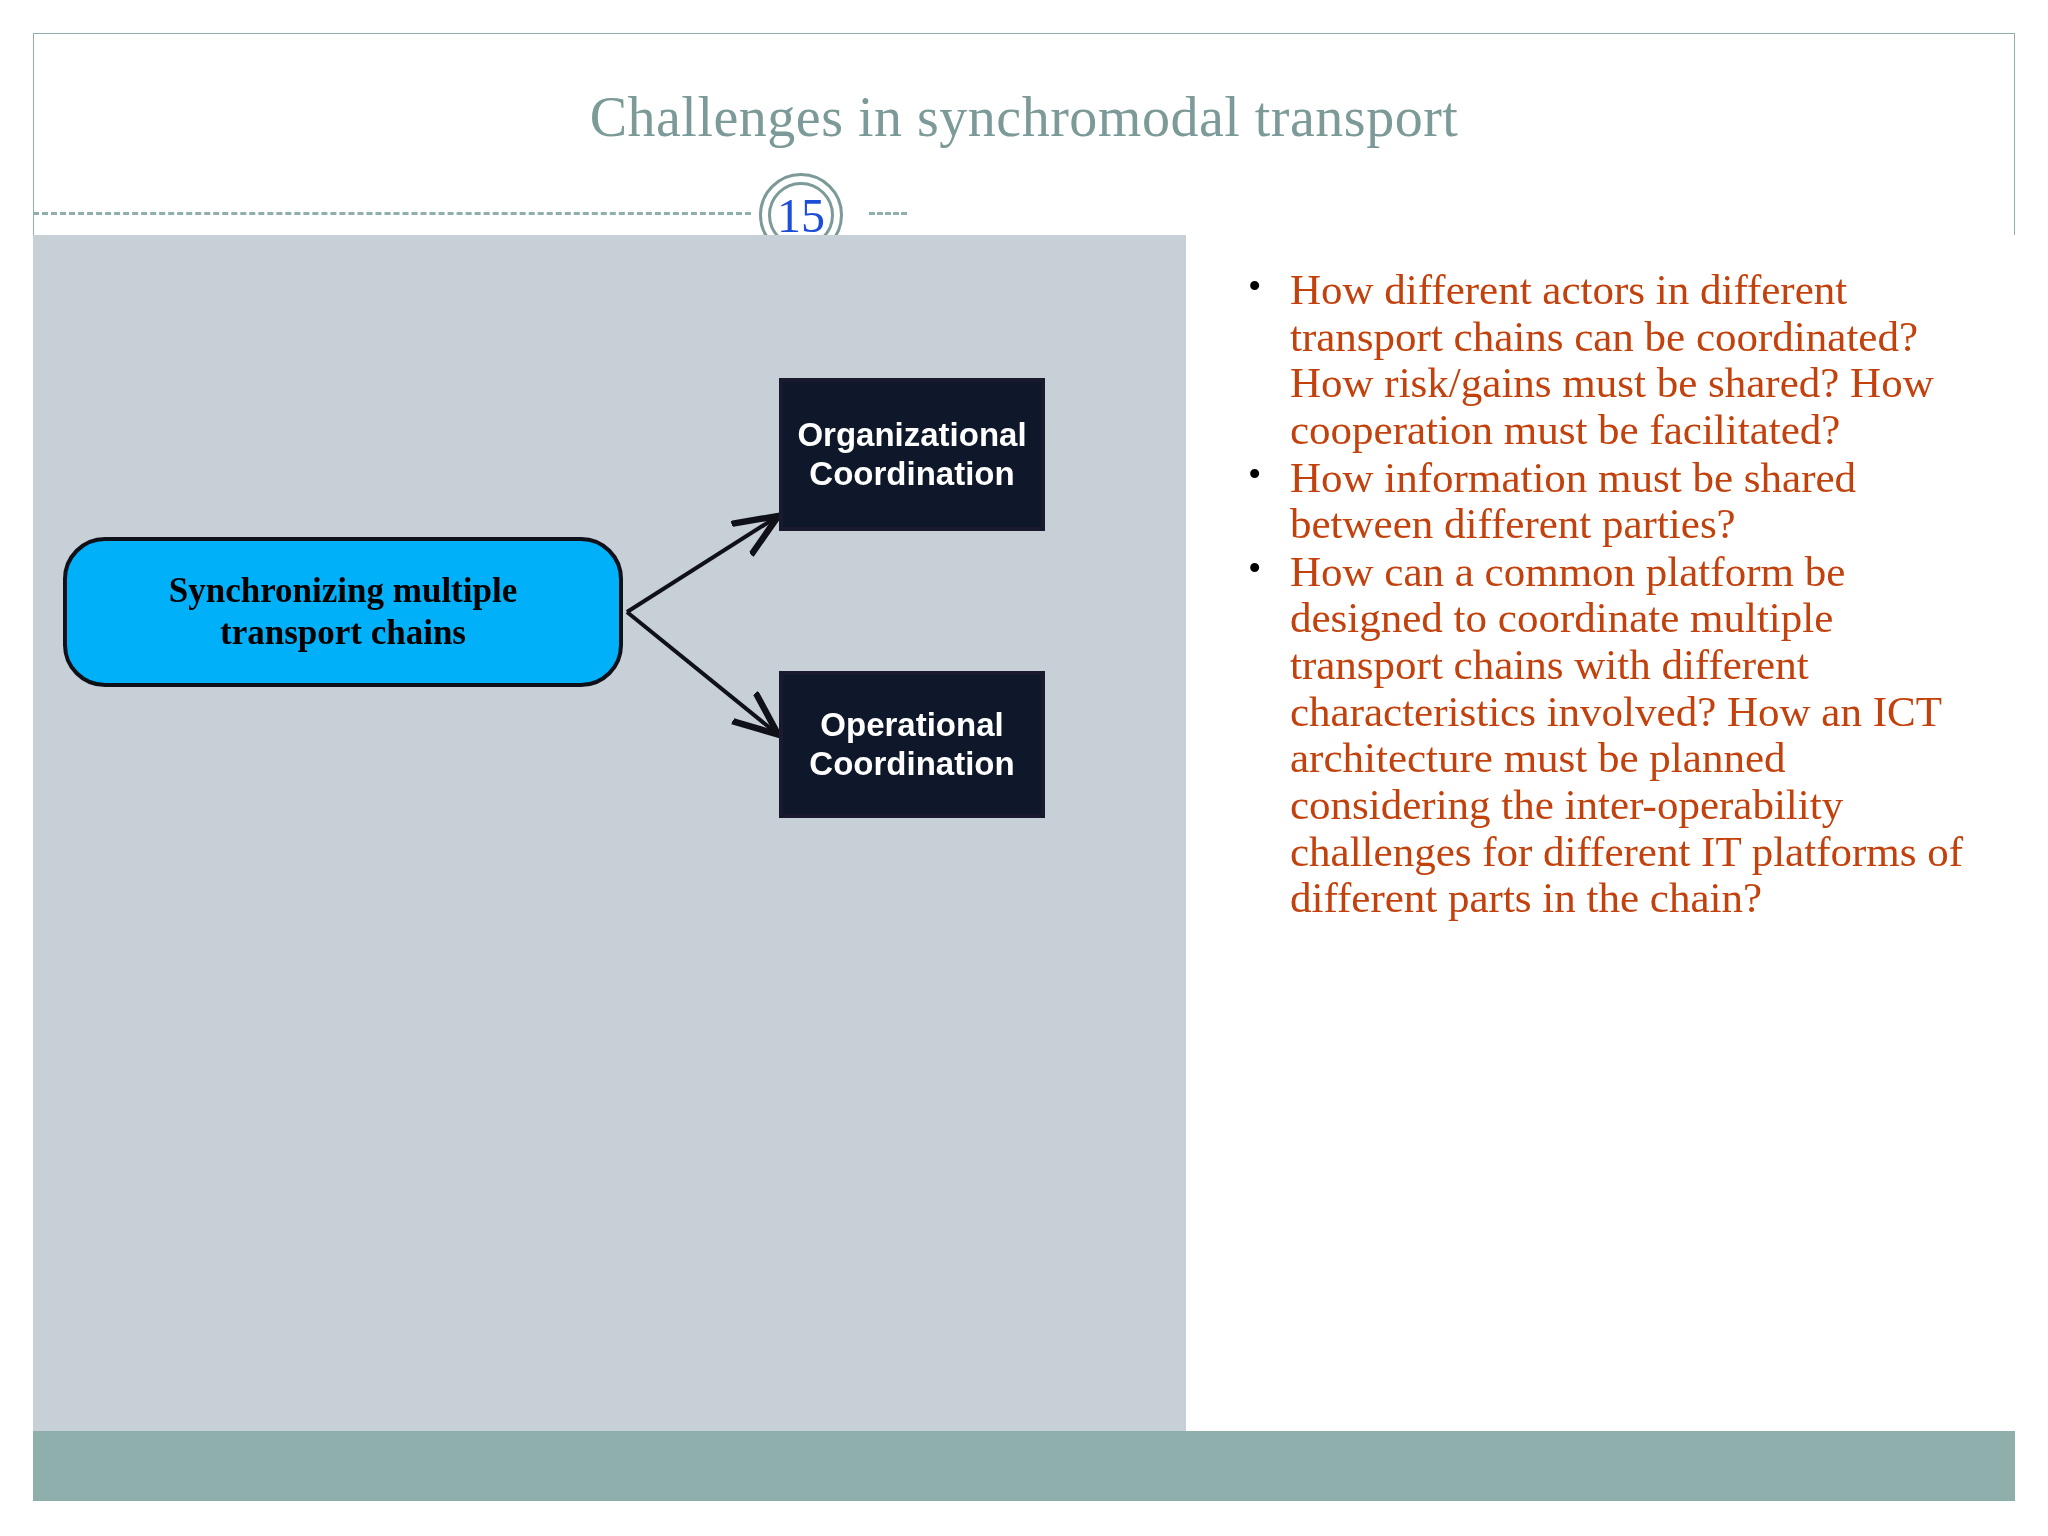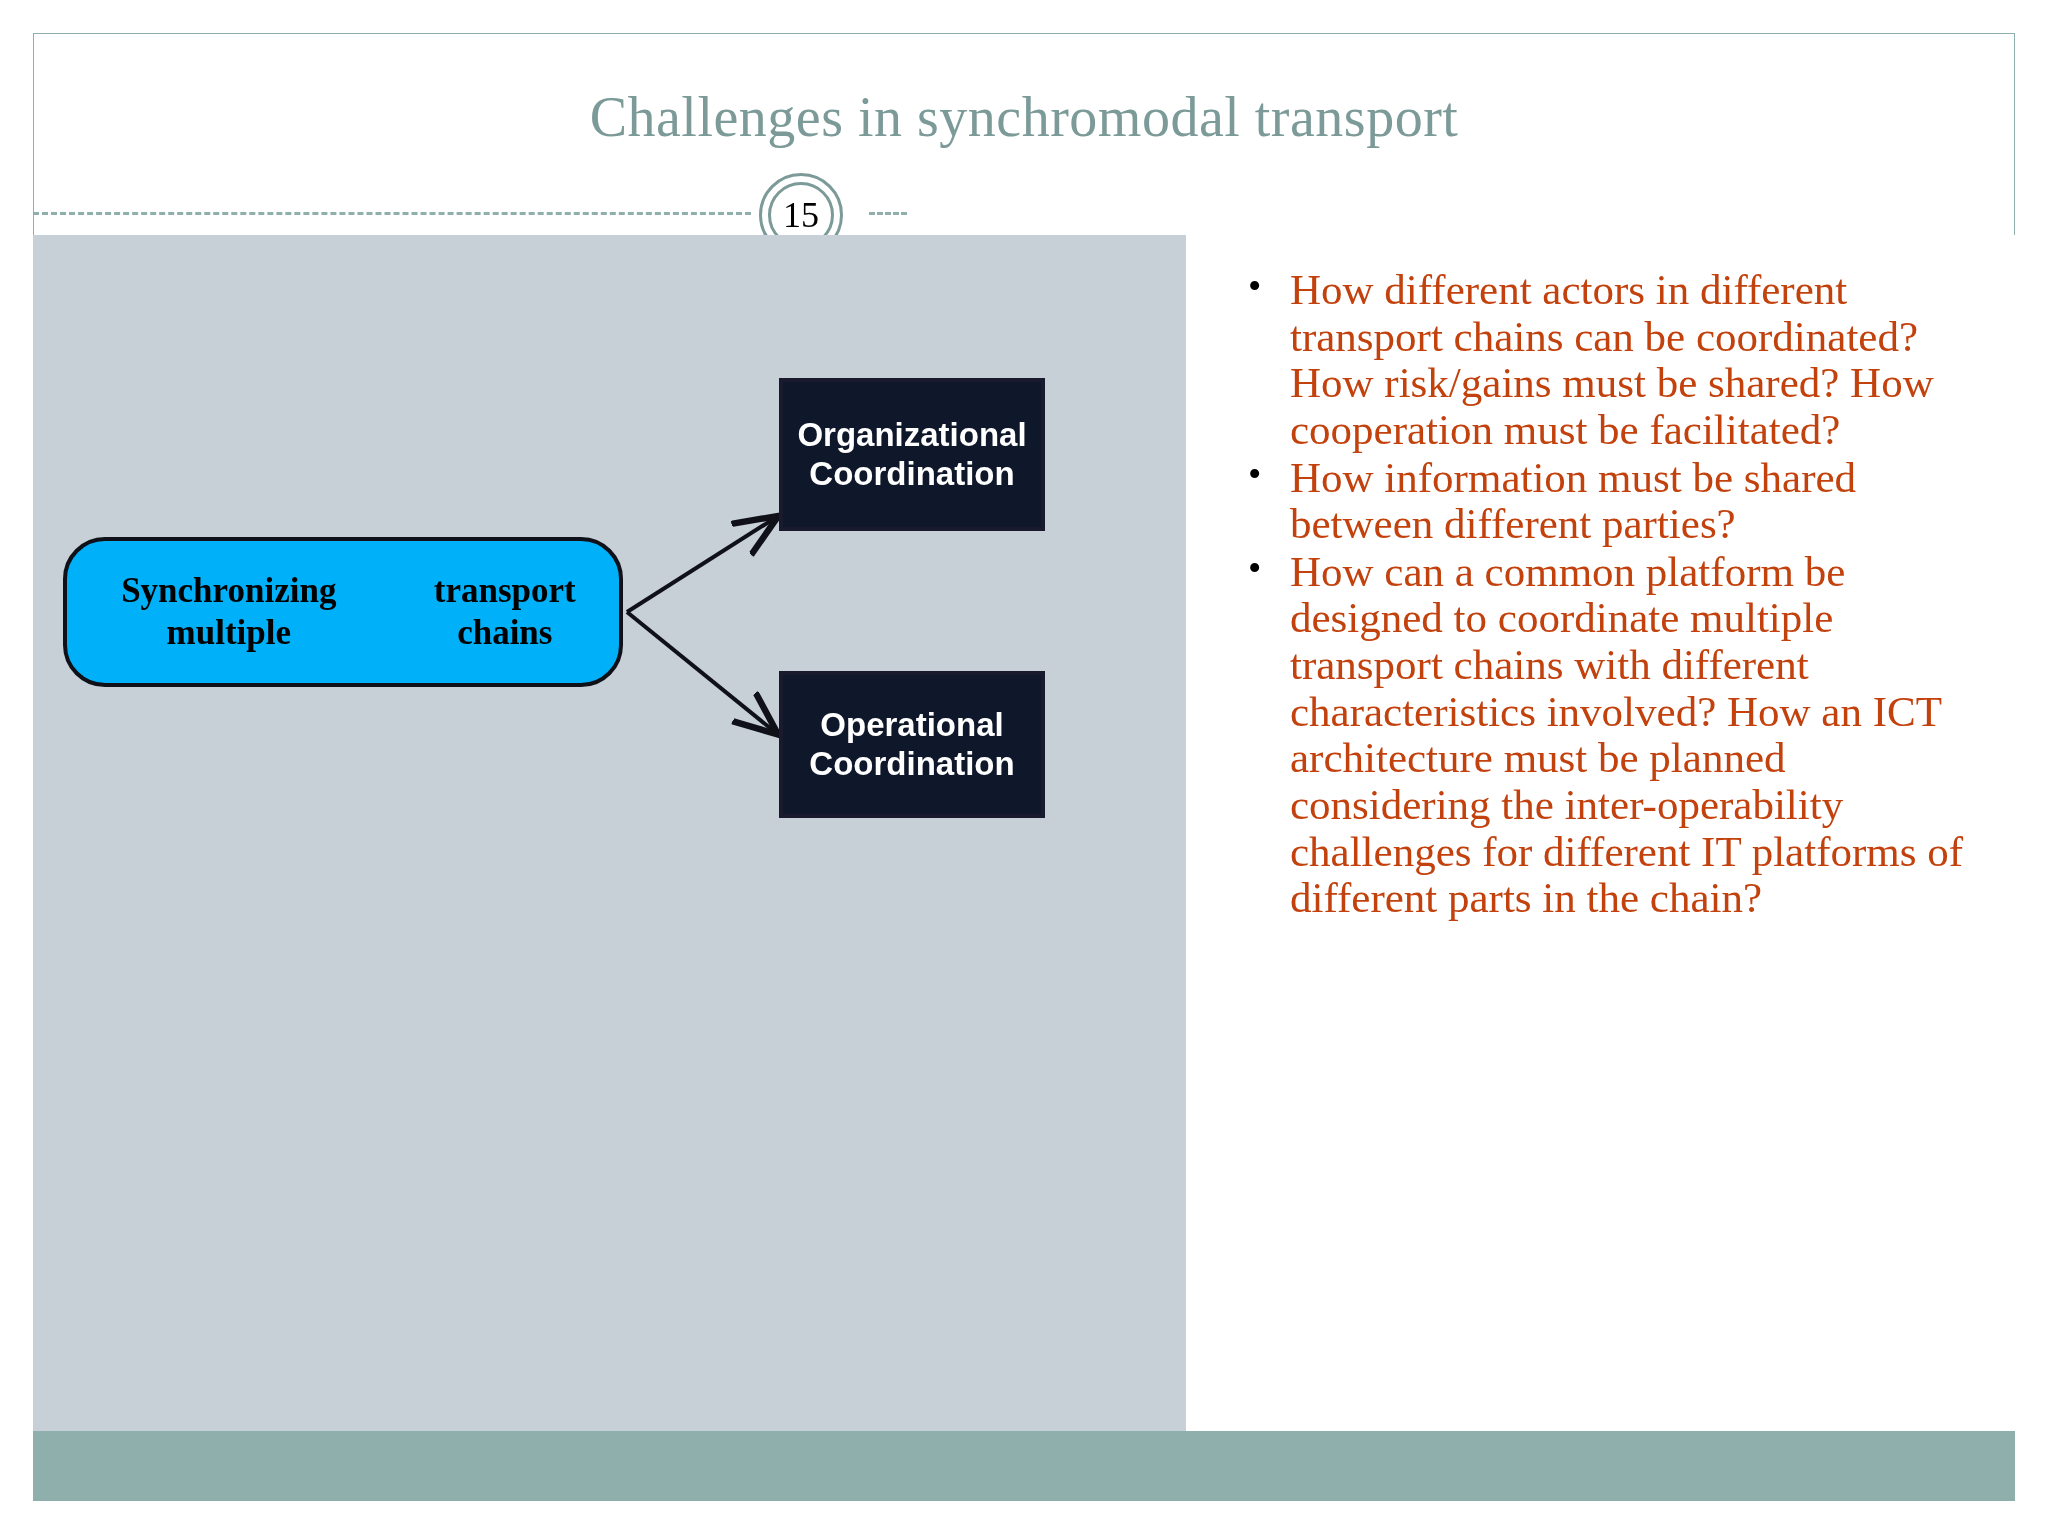--- a/index.html
+++ b/index.html
@@ -94,22 +94,22 @@
     top: 6px;
     right: 6px;
     bottom: 6px;
     border-radius: 50%;
     border: 3px solid #7B9A98;
     box-sizing: border-box;
     display: flex;
     align-items: center;
     justify-content: center;
     font-family: "Liberation Serif", serif;
-    font-size: 36px;
-    color: #000000;
+    font-size: 48px;
+    color: #1d4ed8;
   }
 
   
   #diagram-panel {
     position: absolute;
     left: 0px;
     top: 202px;
     width: 1153px;
     height: 1196px;
     background: #C6D0D6;
@@ -148,21 +148,21 @@
     position: absolute;
     left: 30px;
     top: 302px;
     width: 560px;
     height: 150px;
     background: #00B0F8;
     border: 4px solid #101018;
     border-radius: 42px;
     box-sizing: border-box;
     display: flex;
-    flex-direction: row;
+    flex-direction: column;
     align-items: center;
     justify-content: center;
     font-family: "Liberation Serif", serif;
     font-weight: bold;
     color: #000000;
     font-size: 35px;
     line-height: 1.2;
     text-align: center;
   }
 

